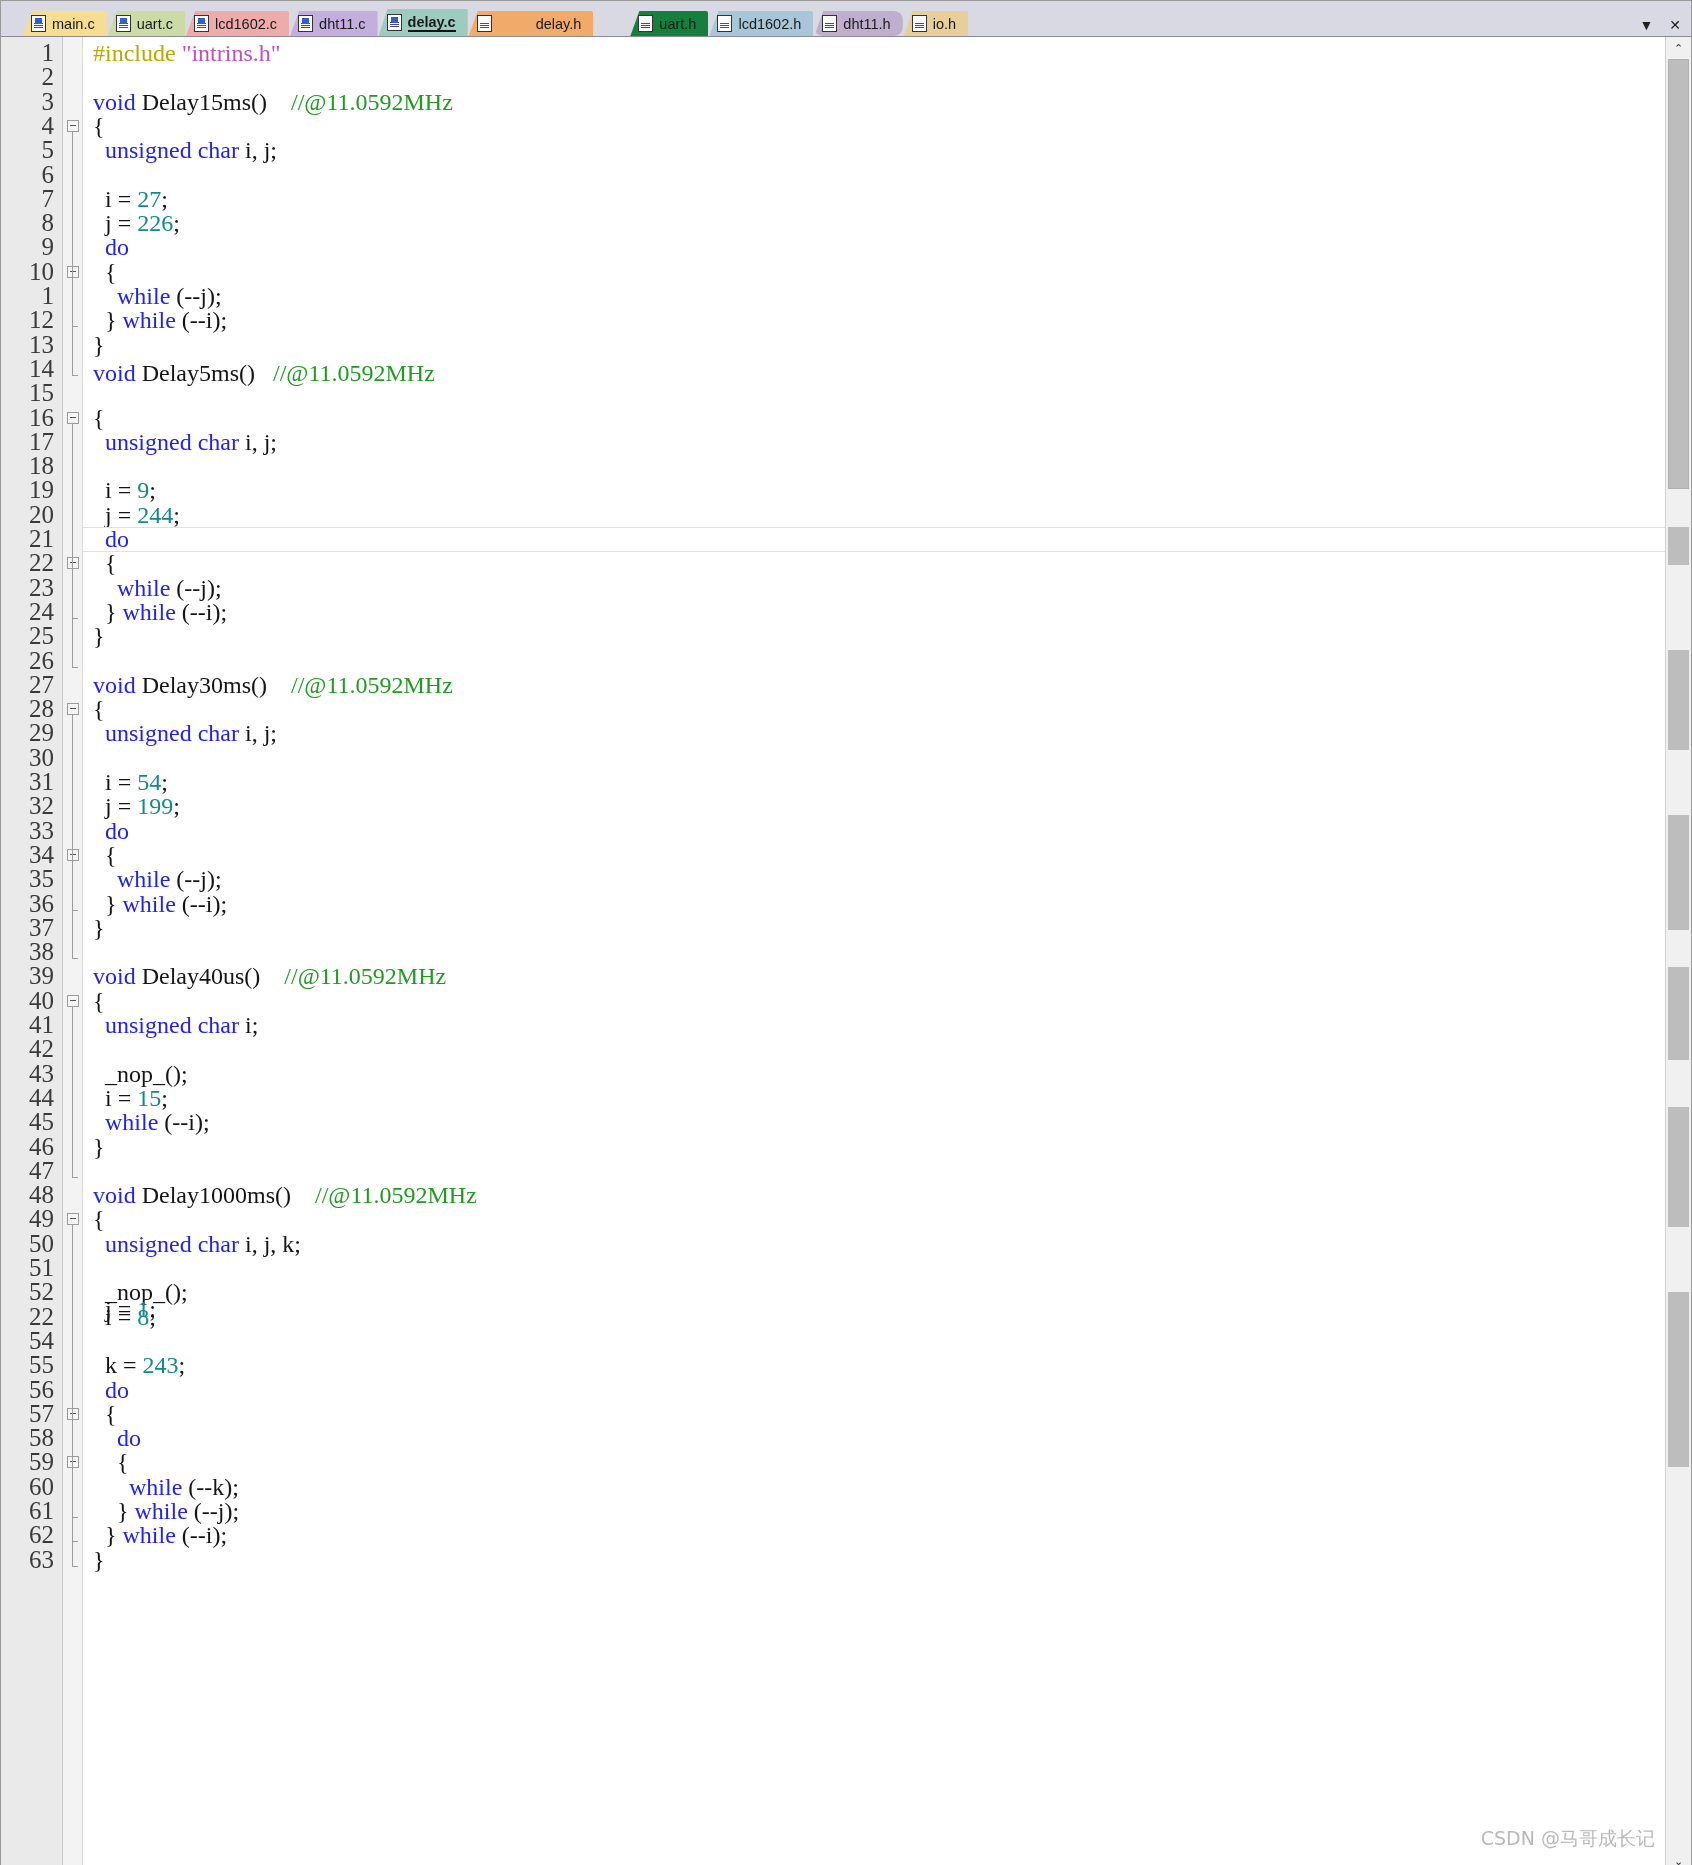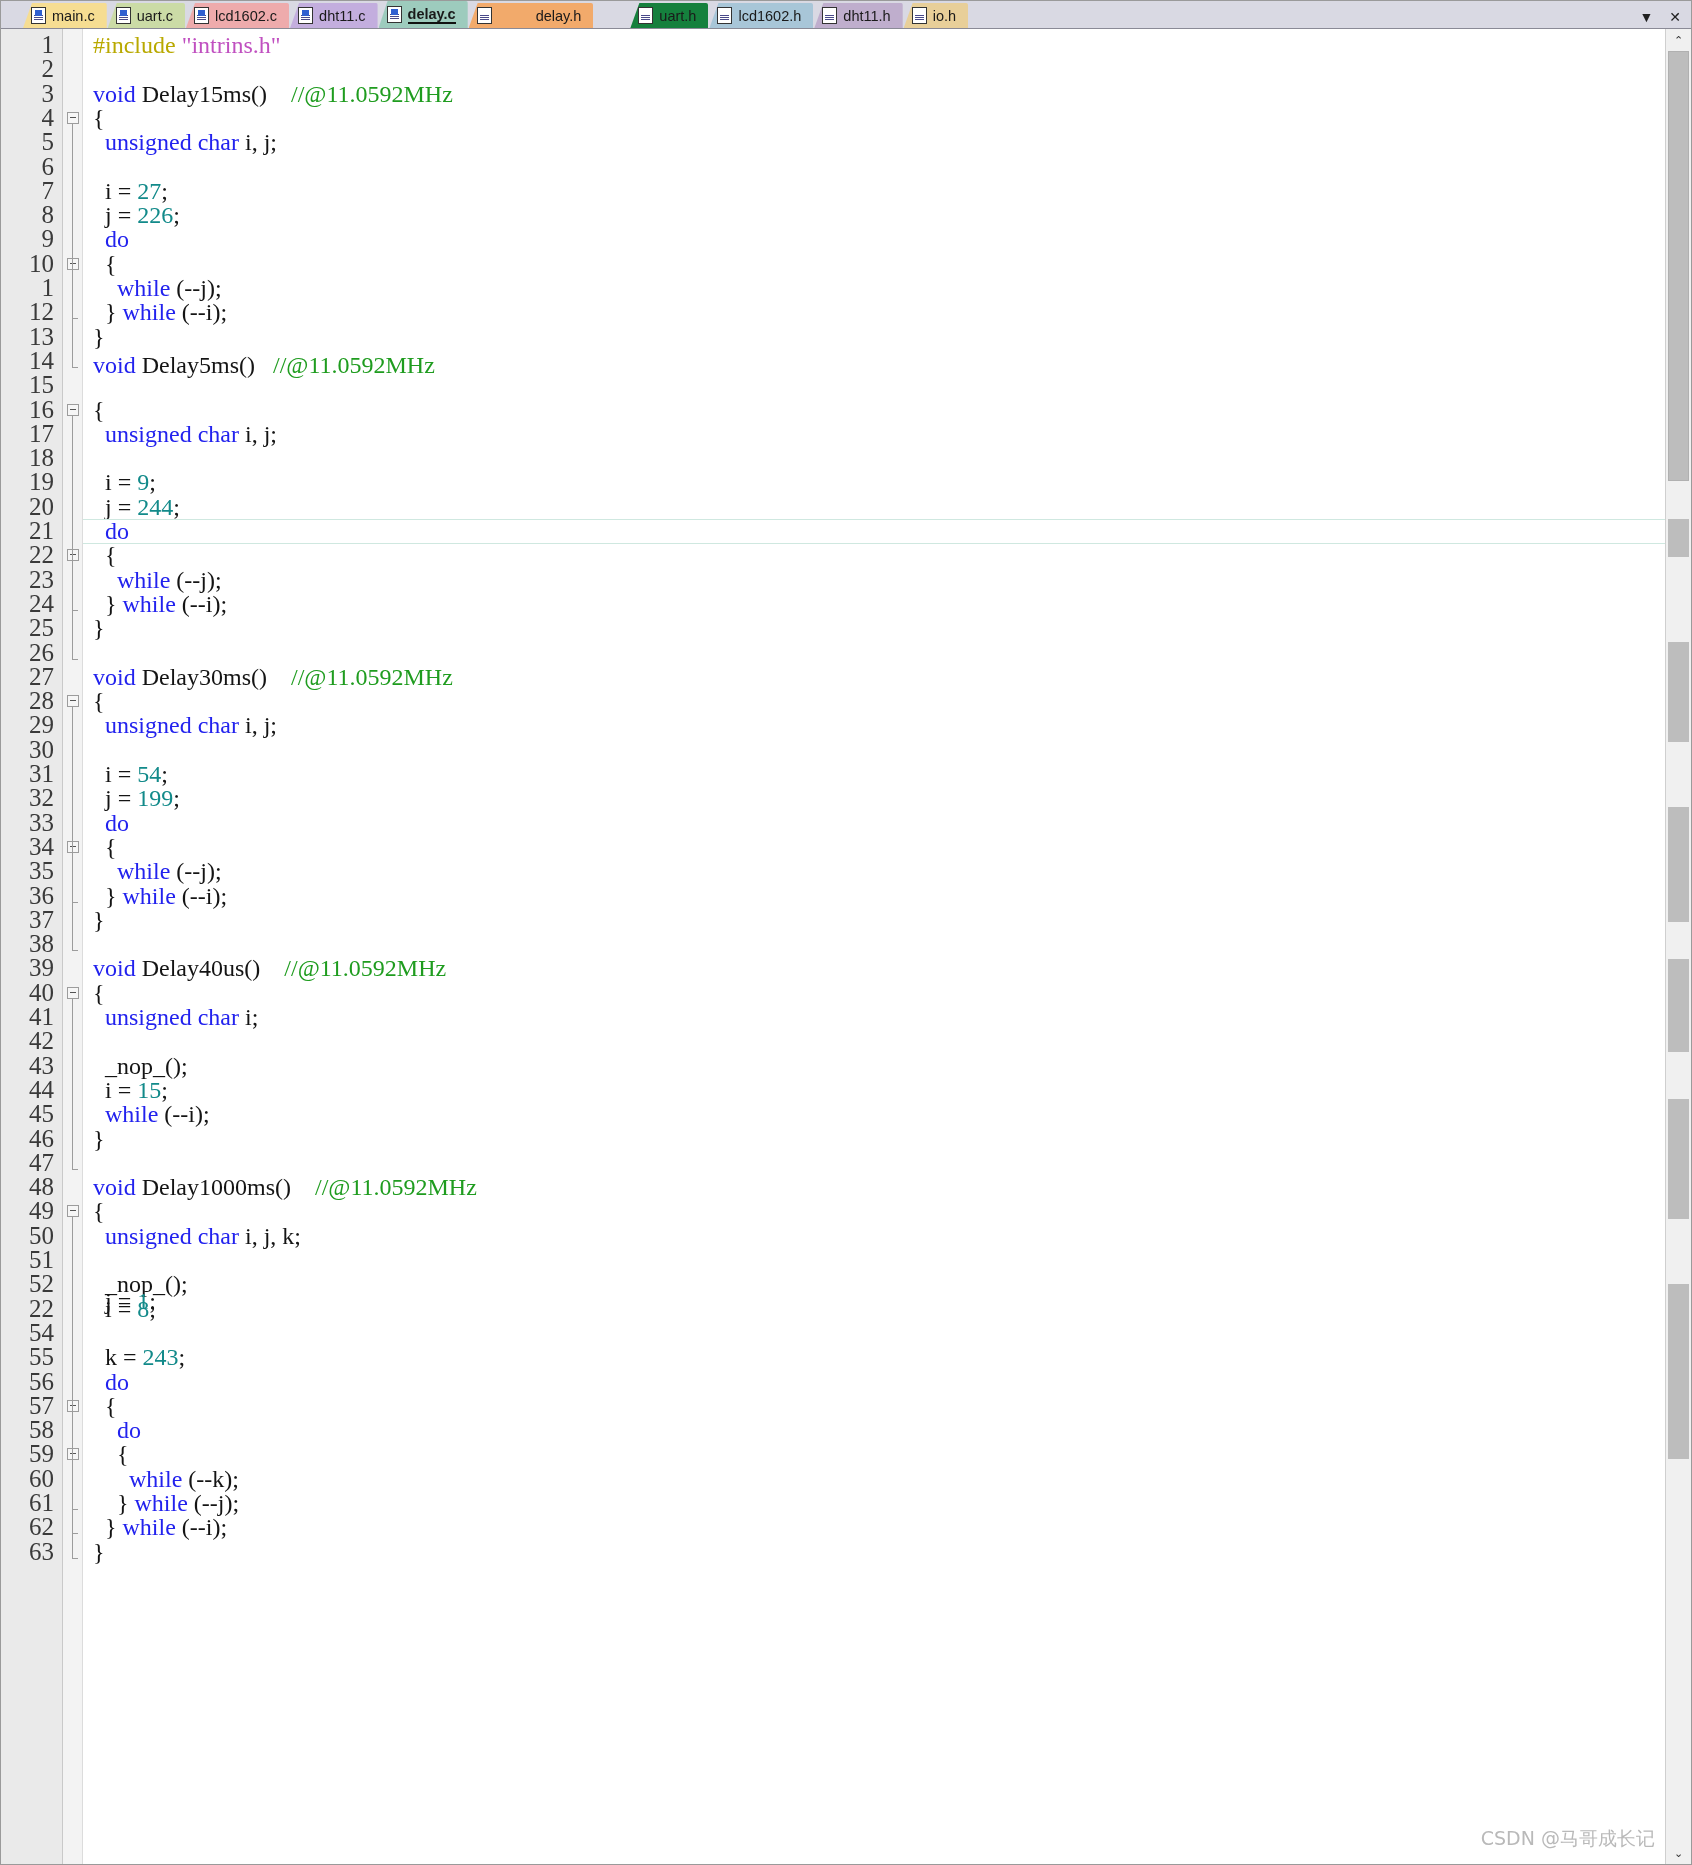--- a/index.html
+++ b/index.html
@@ -18,21 +18,21 @@
     width: 1692px;
     height: 1865px;
     background: #ffffff;
     box-sizing: border-box;
     border: 1px solid #9a9a9a;
   }
 
   
   .tabbar {
     position: relative;
-    height: 28px;
+    height: 36px;
     background: #d9d9e3;
     border-bottom: 1px solid #8a8a96;
     display: flex;
     align-items: flex-end;
     padding-left: 22px;
     box-sizing: border-box;
     overflow: hidden;
   }
   .tab {
     position: relative;
@@ -271,21 +271,21 @@
           <span class="tab-label">delay.h</span>
         </div>
         <div class="tab" style="background: #15803d; margin-left: 36px;">
           <span class="tab-icon"></span>
           <span class="tab-label">uart.h</span>
         </div>
         <div class="tab" style="background: rgb(168, 198, 216);">
           <span class="tab-icon"></span>
           <span class="tab-label">lcd1602.h</span>
         </div>
-        <div class="tab" style="background: rgb(191, 174, 205);">
+        <div class="tab" style="background: rgb(191, 174, 205); border-radius: 9px;">
           <span class="tab-icon"></span>
           <span class="tab-label">dht11.h</span>
         </div>
         <div class="tab" style="background: rgb(232, 207, 153);">
           <span class="tab-icon"></span>
           <span class="tab-label">io.h</span>
         </div>
       </div>
     <div class="tabbar-right">
       <span class="tb-btn">▼</span>

